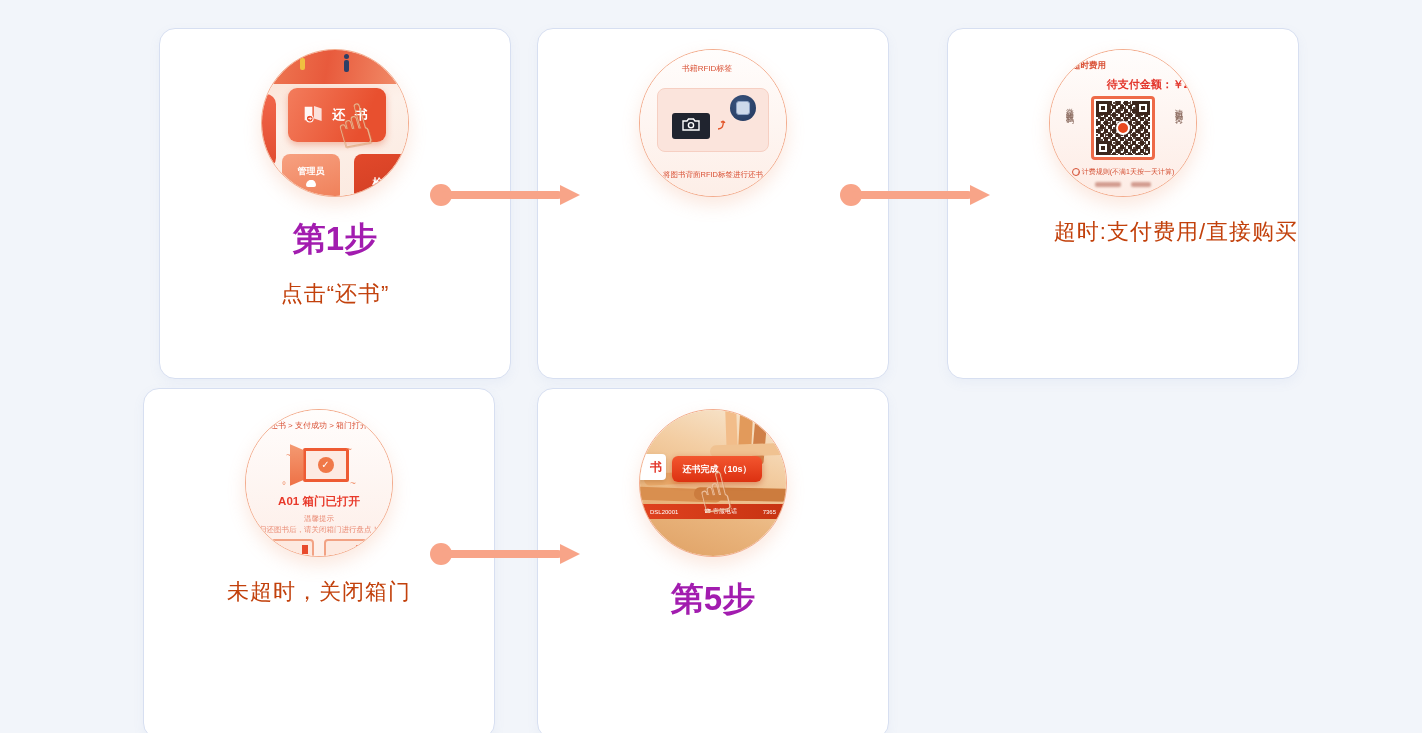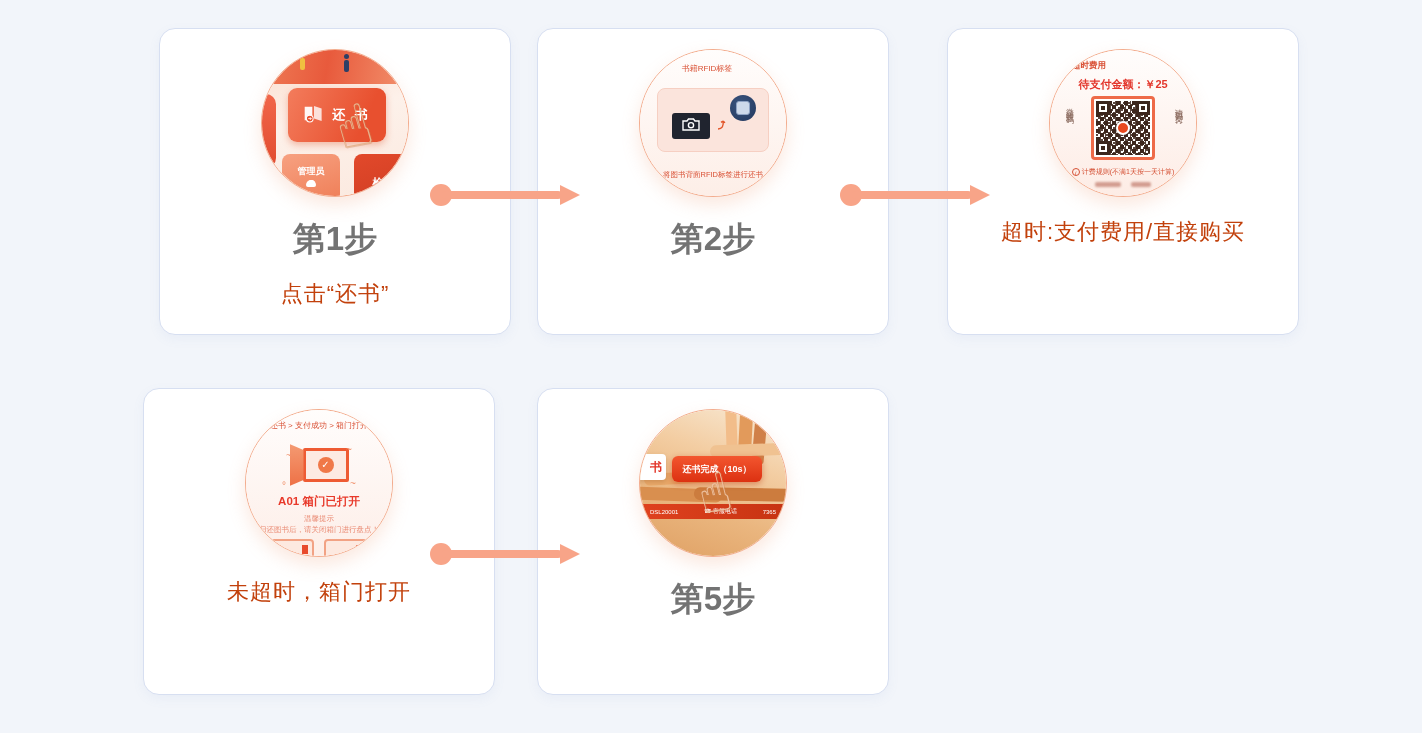--- a/index.html
+++ b/index.html
@@ -1,30 +1,30 @@
 <!DOCTYPE html>
 <html><head>
 <meta charset="utf-8">
 <style>
   * { margin:0; padding:0; box-sizing:border-box; }
   html,body { background:#f2f5fa; }
   body { font-family:"Liberation Sans","DejaVu Sans",sans-serif; }
   .stage { position:relative; width:1422px; height:733px; background:#f2f5fa; overflow:hidden; }
 
   
-  .card { position:absolute; width:352px; height:307px; background:#fff;
+  .card { position:absolute; width:352px; height:351px; background:#fff;
           border:1px solid #d7dff1; border-radius:16px; text-align:center;
           box-shadow:0 4px 12px rgba(110,140,200,0.07); }
   .c1 { left:127px; top:28px;margin-left:32px; }
   .c2 { left:537px; top:28px; }
-  .c3 { left:947px; top:28px; }
+  .c3 { left:947px; top:28px;text-align:right; }
   .c4 { left:143px; top:388px; }
   .c5 { left:537px; top:388px; }
 
-  .step-title { margin-top:22px; font-size:33px; font-weight:700; color:#737373; line-height:40px; }
+  .step-title { margin-top:22px; font-size:33px; font-weight:700; color:#a21caf; line-height:40px; }
   .step-desc  { margin-top:20px; font-size:22px; color:#c2410c; line-height:30px; letter-spacing:1px; }
 
   
   .circle { position:relative; width:148px; height:148px; margin:20px auto 0;
             border-radius:50%; border:1px solid #f3ac8d; overflow:hidden; background:#fff;
             box-shadow:0 8px 18px rgba(238,150,110,.22); }
   .hand { position:absolute; color:#e6b38e; text-shadow:1px 1px 0 rgba(200,130,80,.35);
           pointer-events:none; line-height:1; }
 
   
@@ -198,21 +198,20 @@
           <svg width="10" height="12" viewBox="0 0 10 12">
             <path d="M2 10 C6 10 8 7 7 2 M7 2 l-2 1.4 M7 2 l2 1.8" stroke="#e2572b" stroke-width="1.4" fill="none"></path>
           </svg>
         </span>
         <div class="s2-bluecircle">
           <span class="s2-chip"></span>
         </div>
       </div>
       <div class="s2-bottom">将图书背面RFID标签进行还书</div>
     </div>
-    <div class="step-title">第2步</div>
   </section>
 
   <section class="card c3">
     <div class="circle">
       <div class="s3-bg"></div>
       <div class="s3-header">超时费用</div>
       <div class="s3-amount">待支付金额：￥25</div>
       <span class="s3-vert left">微信收款码</span>
       <div class="s3-qrframe">
         <div class="s3-qr">
@@ -248,21 +247,21 @@
       <span class="s4-spark sp1">~</span>
       <span class="s4-spark sp2">~</span>
       <span class="s4-spark sp3">°</span>
       <span class="s4-spark sp4">~</span>
       <div class="s4-title">A01 箱门已打开</div>
       <div class="s4-tip-title">温馨提示</div>
       <div class="s4-tip-text">归还图书后，请关闭箱门进行盘点！</div>
       <div class="s4-slot slot-l"></div>
       <div class="s4-slot slot-r"></div>
     </div>
-    <div class="step-desc">未超时，箱门打开</div>
+    <div class="step-desc">未超时，关闭箱门</div>
   </section>
 
   <section class="card c5">
     <div class="circle">
       <div class="s5-bg"></div>
       <i class="s5-spine sp-a"></i>
       <i class="s5-spine sp-b"></i>
       <i class="s5-spine sp-c"></i>
       <i class="s5-hbook hb-a"></i>
       <i class="s5-hbook hb-c"></i>

